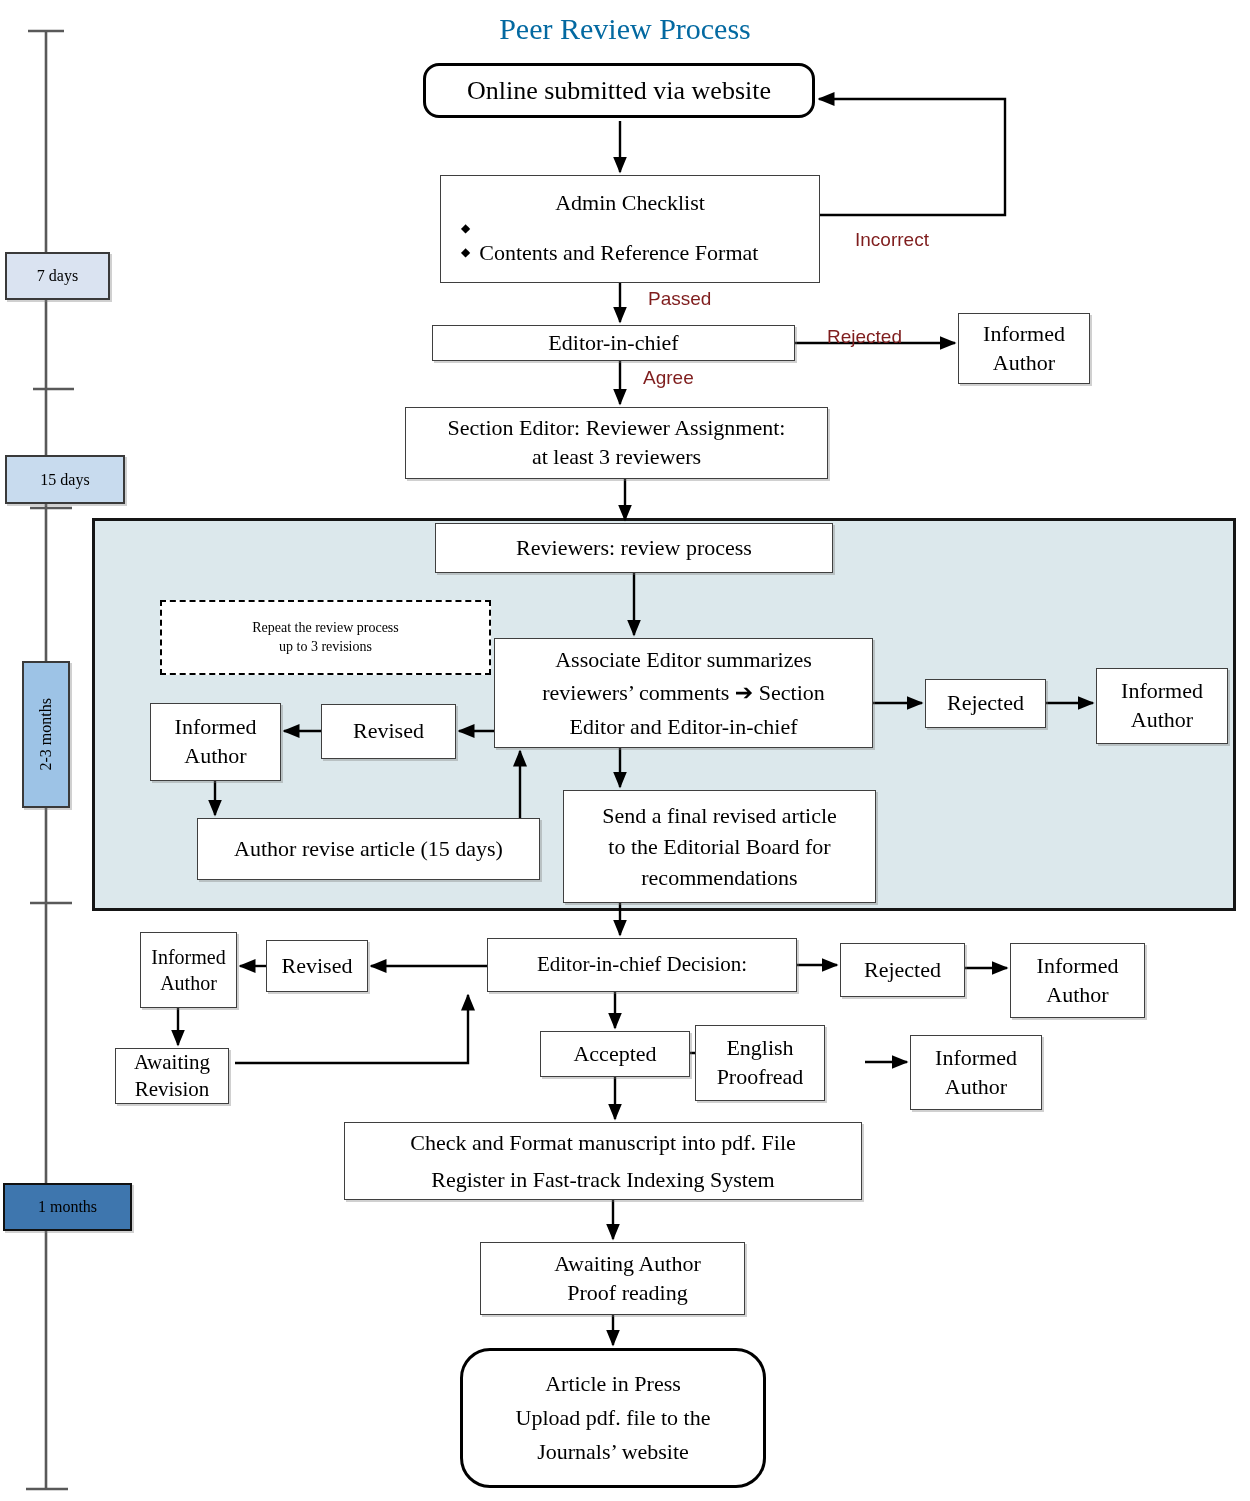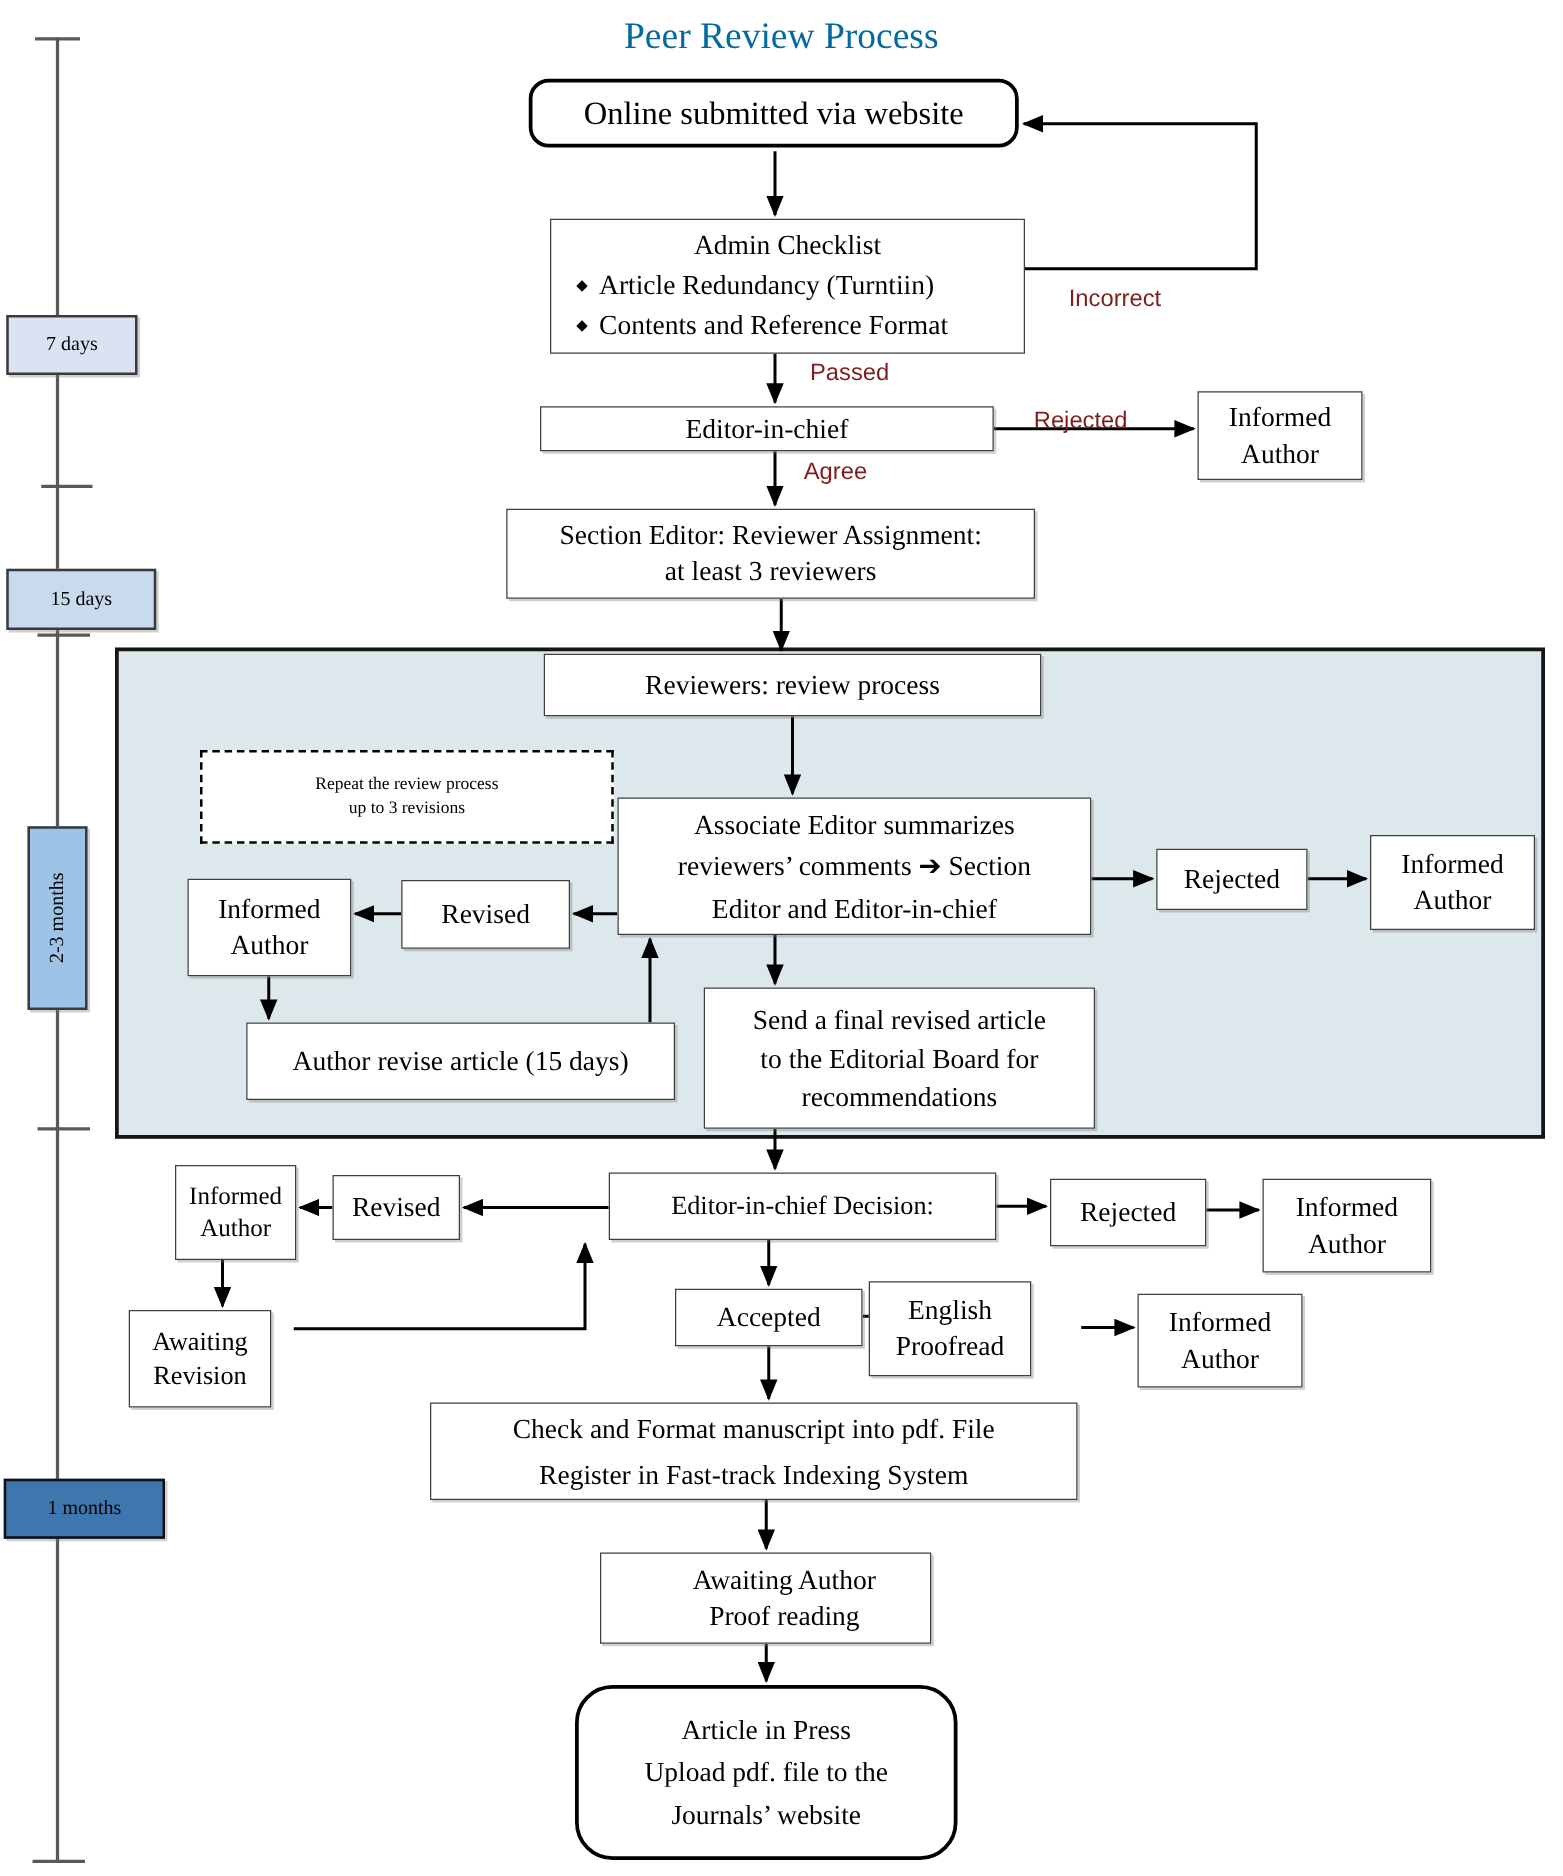--- a/index.html
+++ b/index.html
@@ -88,21 +88,20 @@
     </div>
   <div class="tlabel" style="left:3px;top:1155px;width:129px;height:48px;background:#3e76ae;border-color:#111;">1 months</div>
 
   <div class="node rounded" style="left:423px;top:63px;width:392px;height:55px;font-size:26px;">Online submitted via website</div>
 
   <div class="node" style="left:440px;top:175px;width:380px;height:108px;box-shadow:none;">
     <div class="admin-inner">
       <div class="admin-title">Admin Checklist</div>
       <div class="bullet-row">
         <span class="bullet">◆</span>
-        <span>Article Redundancy (Turntiin)</span>
       </div>
       <div class="bullet-row">
         <span class="bullet">◆</span>
         <span>Contents and Reference Format</span>
       </div>
     </div>
   </div>
 
   <div class="elabel" style="left:855px;top:229px;">Incorrect</div>
   <div class="elabel" style="left:648px;top:288px;">Passed</div>
@@ -133,21 +132,21 @@
 to the Editorial Board for
 recommendations</div>
 
   <div class="node" style="left:487px;top:938px;width:310px;height:54px;font-size:21px;">Editor-in-chief Decision:</div>
   <div class="node" style="left:266px;top:940px;width:102px;height:52px;">Revised</div>
   <div class="node" style="left:140px;top:932px;width:97px;height:76px;font-size:20px;">Informed
 Author</div>
   <div class="node" style="left:840px;top:943px;width:125px;height:54px;">Rejected</div>
   <div class="node" style="left:1010px;top:943px;width:135px;height:75px;">Informed
 Author</div>
-  <div class="node" style="left:103px;top:1048px;width:114px;height:78px;font-size:21px;">Awaiting
+  <div class="node" style="left:115px;top:1048px;width:114px;height:56px;font-size:21px;">Awaiting
 Revision</div>
   <div class="node" style="left:540px;top:1031px;width:150px;height:46px;">Accepted</div>
   <div class="node" style="left:695px;top:1025px;width:130px;height:76px;">English
 Proofread</div>
   <div class="node" style="left:910px;top:1035px;width:132px;height:75px;">Informed
 Author</div>
 
   <div class="node" style="left:344px;top:1122px;width:518px;height:78px;line-height:1.7;">Check and Format manuscript into pdf. File
 Register in Fast-track Indexing System</div>
   <div class="node" style="left:480px;top:1242px;width:265px;height:73px;padding-left:30px;">Awaiting Author

